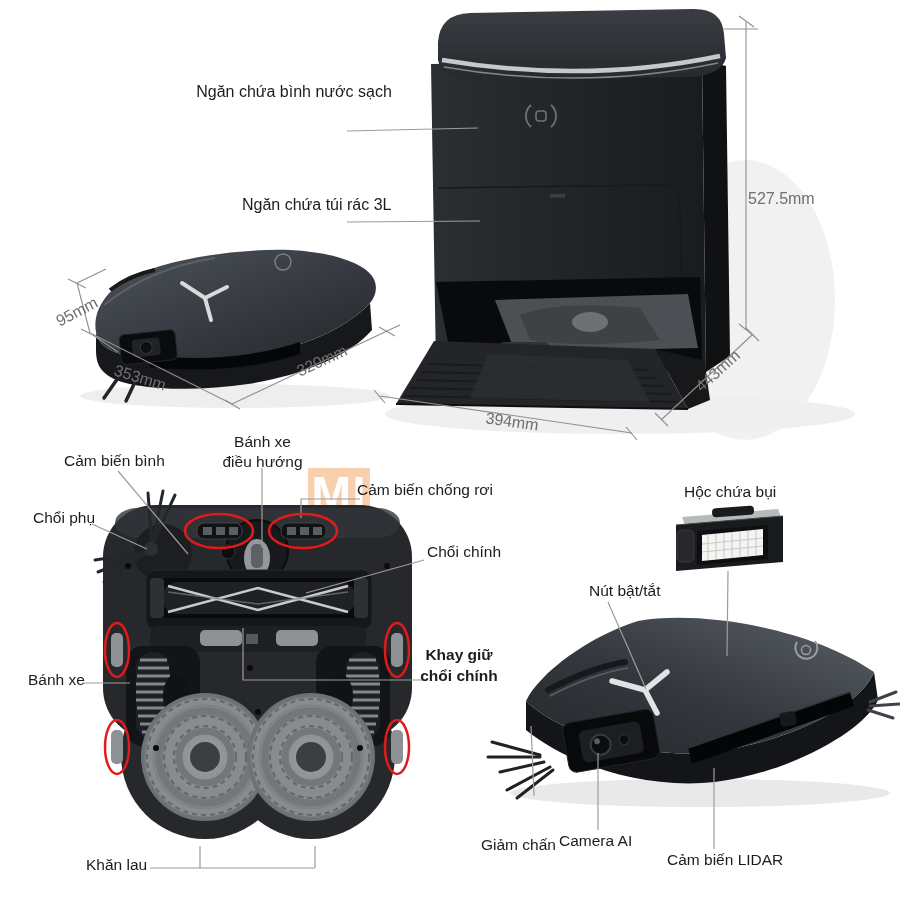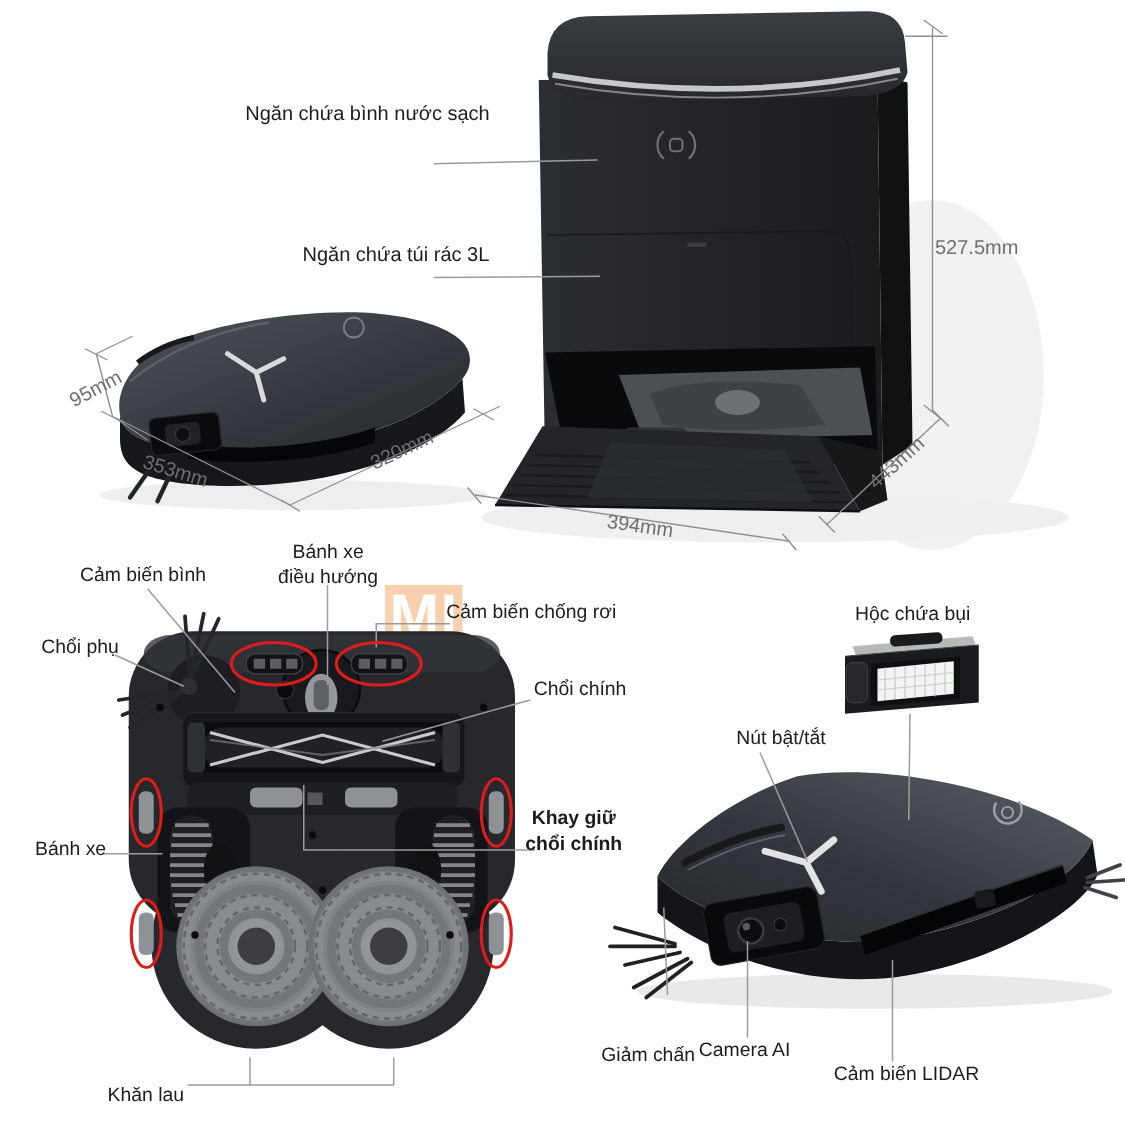--- a/index.html
+++ b/index.html
@@ -360,21 +360,21 @@
     <div>điều hướng</div>
   </div>
   <div class="lbl" style="left:357px;top:480px;">Cảm biến chống rơi</div>
   <div class="lbl" style="left:33px;top:508px;">Chổi phụ</div>
   <div class="lbl" style="left:427px;top:542px;">Chổi chính</div>
   <div class="lbl" style="left:416px;top:644px;width:86px;text-align:center;line-height:21px;font-weight:bold;">
     <div>Khay giữ</div>
     <div>chổi chính</div>
   </div>
   <div class="lbl" style="left:28px;top:670px;">Bánh xe</div>
-  <div class="lbl" style="left:86px;top:855px;margin-top:12px;">Khăn lau</div>
+  <div class="lbl" style="left:86px;top:855px;">Khăn lau</div>
 
   <div class="lbl" style="left:684px;top:482px;">Hộc chứa bụi</div>
   <div class="lbl" style="left:589px;top:581px;">Nút bật/tắt</div>
   <div class="lbl" style="left:481px;top:835px;">Giảm chấn</div>
   <div class="lbl" style="left:559px;top:831px;">Camera AI</div>
   <div class="lbl" style="left:667px;top:850px;">Cảm biến LIDAR</div>
 
 </div>
 
 </body></html>

